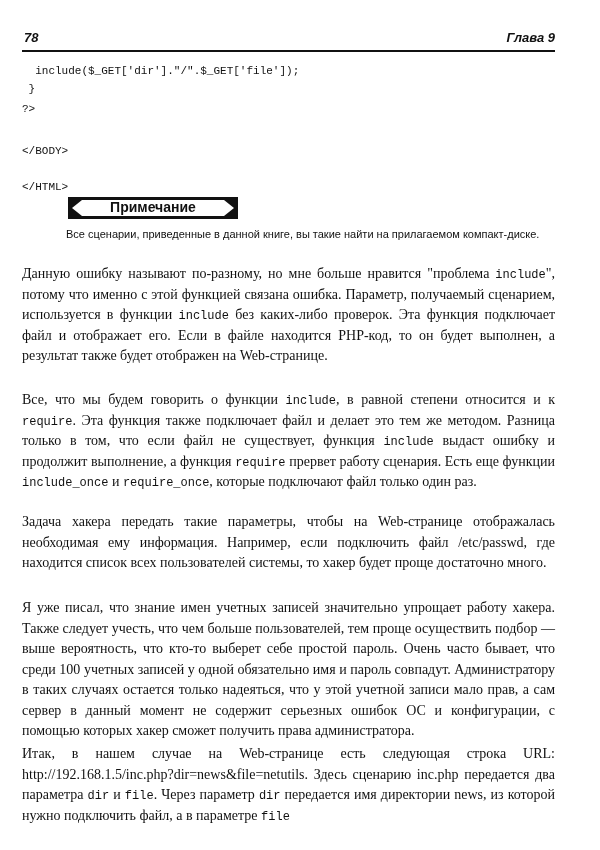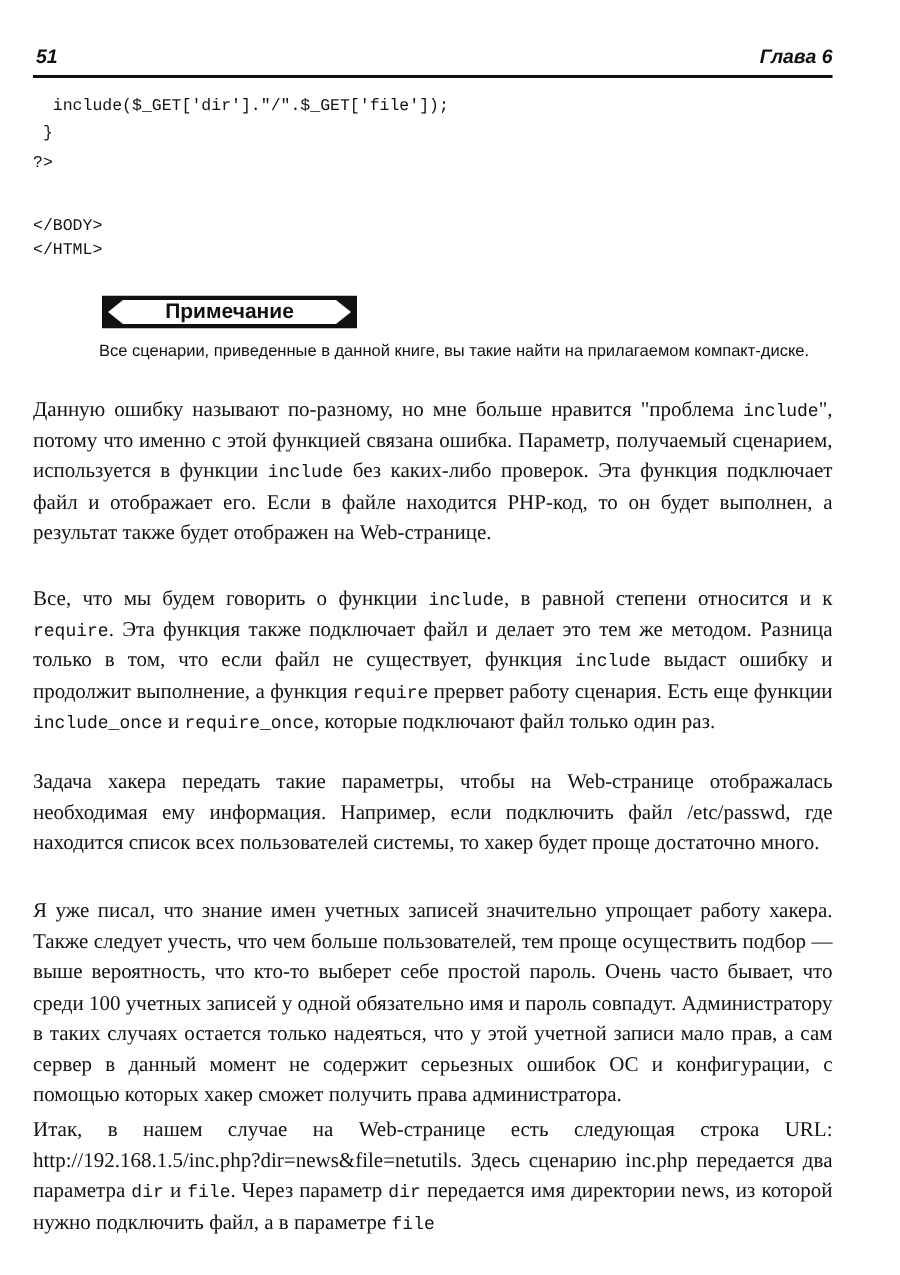--- a/index.html
+++ b/index.html
@@ -14,29 +14,29 @@
   .note-text{position:absolute;left:66px;top:226px;width:490px;font:11px "Liberation Sans",sans-serif;line-height:16px;}
   .body{position:absolute;left:22px;width:533px;font:14px "Liberation Serif",serif;line-height:20.5px;text-align:justify;}
   .body p{margin:0;}
   .mono{font:12px "Liberation Mono",monospace;margin-top:28px;}
   b{font-weight:normal;}
 </style>
 </head>
 <body>
 
 <div class="header">
-  <span class="pnum">51</span>
-  <span class="chap">Глава 6</span>
+  <span class="pnum">78</span>
+  <span class="chap">Глава 9</span>
 </div>
 
 <div class="code" style="top:64px">  include($_GET['dir']."/".$_GET['file']);</div>
 <div class="code" style="top:82px"> }</div>
 <div class="code" style="top:102px">?&gt;</div>
 <div class="code" style="top:144px">&lt;/BODY&gt;</div>
-<div class="code" style="top:160px">&lt;/HTML&gt;</div>
+<div class="code" style="top:180px">&lt;/HTML&gt;</div>
 
 <div class="note">
   <svg width="170" height="22">
     <polygon points="0,0 170,0 170,22 0,22" fill="#111"></polygon>
     <polygon points="4,11 14,3 156,3 166,11 156,19 14,19" fill="#fff"></polygon>
   </svg>
   <div class="note-title">Примечание</div>
 </div>
 <div class="note-text">Все сценарии, приведенные в данной книге, вы такие найти на прилагаемом компакт-диске.</div>
 

